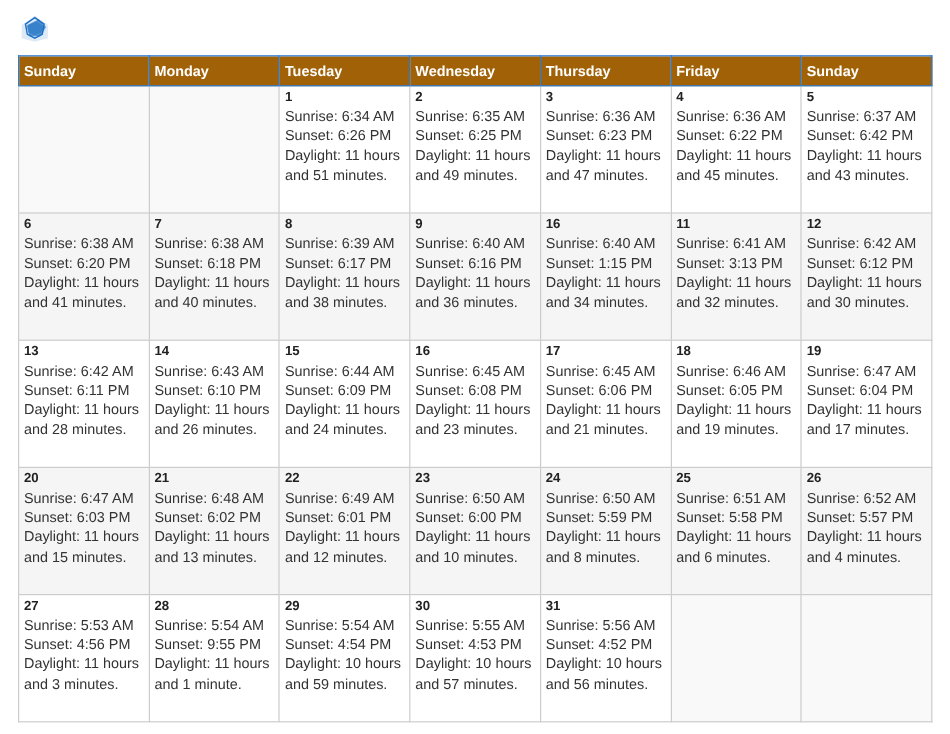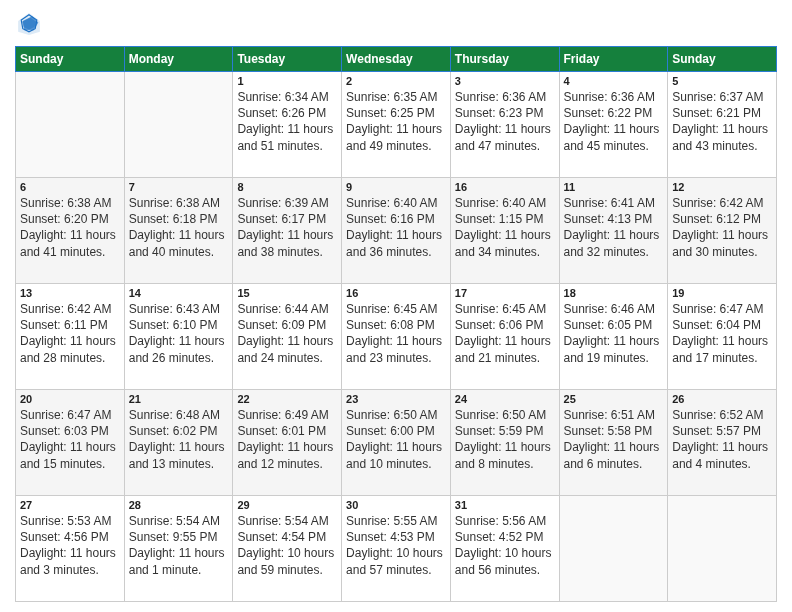--- a/index.html
+++ b/index.html
@@ -55,21 +55,21 @@
       color: #444;
     }
     .calendar {
       flex: 1;
       border: 1px solid #ccc;
       border-collapse: collapse;
       width: 100%;
       table-layout: fixed;
     }
     .calendar th {
-      background: #15803d;
+      background: #a16207;
       color: #fff;
       font-size: 12px;
       font-weight: 600;
       padding: 5px 4px;
       border: 1px solid #2b7cd3;
       text-align: left;
     }
     .calendar td {
       border: 1px solid #ccc;
       vertical-align: top;
@@ -158,21 +158,21 @@
           </td>
           <td class="row-white">
             <div class="day-num">4</div>
             <div class="day-info">Sunrise: 6:36 AM
 Sunset: 6:22 PM
 Daylight: 11 hours and 45 minutes.</div>
           </td>
           <td class="row-white">
             <div class="day-num">5</div>
             <div class="day-info">Sunrise: 6:37 AM
-Sunset: 6:21 PM
+Sunset: 6:42 PM
 Daylight: 11 hours and 43 minutes.</div>
           </td>
         </tr>
         <tr>
           <td class="row-shade">
             <div class="day-num">6</div>
             <div class="day-info">Sunrise: 6:38 AM
 Sunset: 6:20 PM
 Daylight: 11 hours and 41 minutes.</div>
           </td>
@@ -196,21 +196,21 @@
           </td>
           <td class="row-shade">
             <div class="day-num">16</div>
             <div class="day-info">Sunrise: 6:40 AM
 Sunset: 1:15 PM
 Daylight: 11 hours and 34 minutes.</div>
           </td>
           <td class="row-shade">
             <div class="day-num">11</div>
             <div class="day-info">Sunrise: 6:41 AM
-Sunset: 4:13 PM
+Sunset: 3:13 PM
 Daylight: 11 hours and 32 minutes.</div>
           </td>
           <td class="row-shade">
             <div class="day-num">12</div>
             <div class="day-info">Sunrise: 6:42 AM
 Sunset: 6:12 PM
 Daylight: 11 hours and 30 minutes.</div>
           </td>
         </tr>
         <tr>

